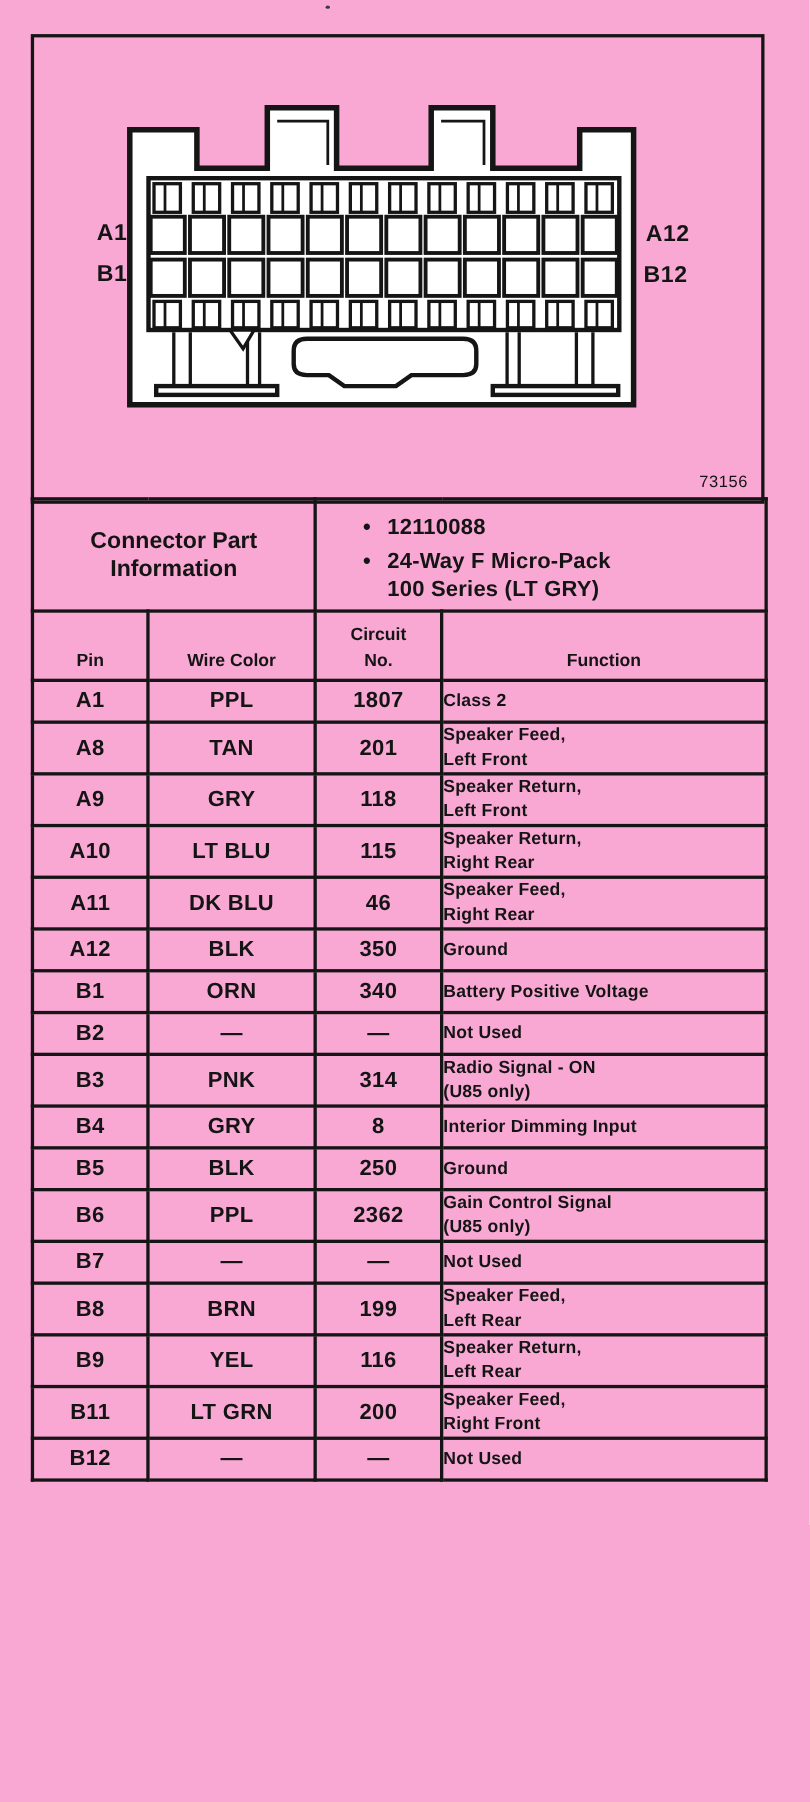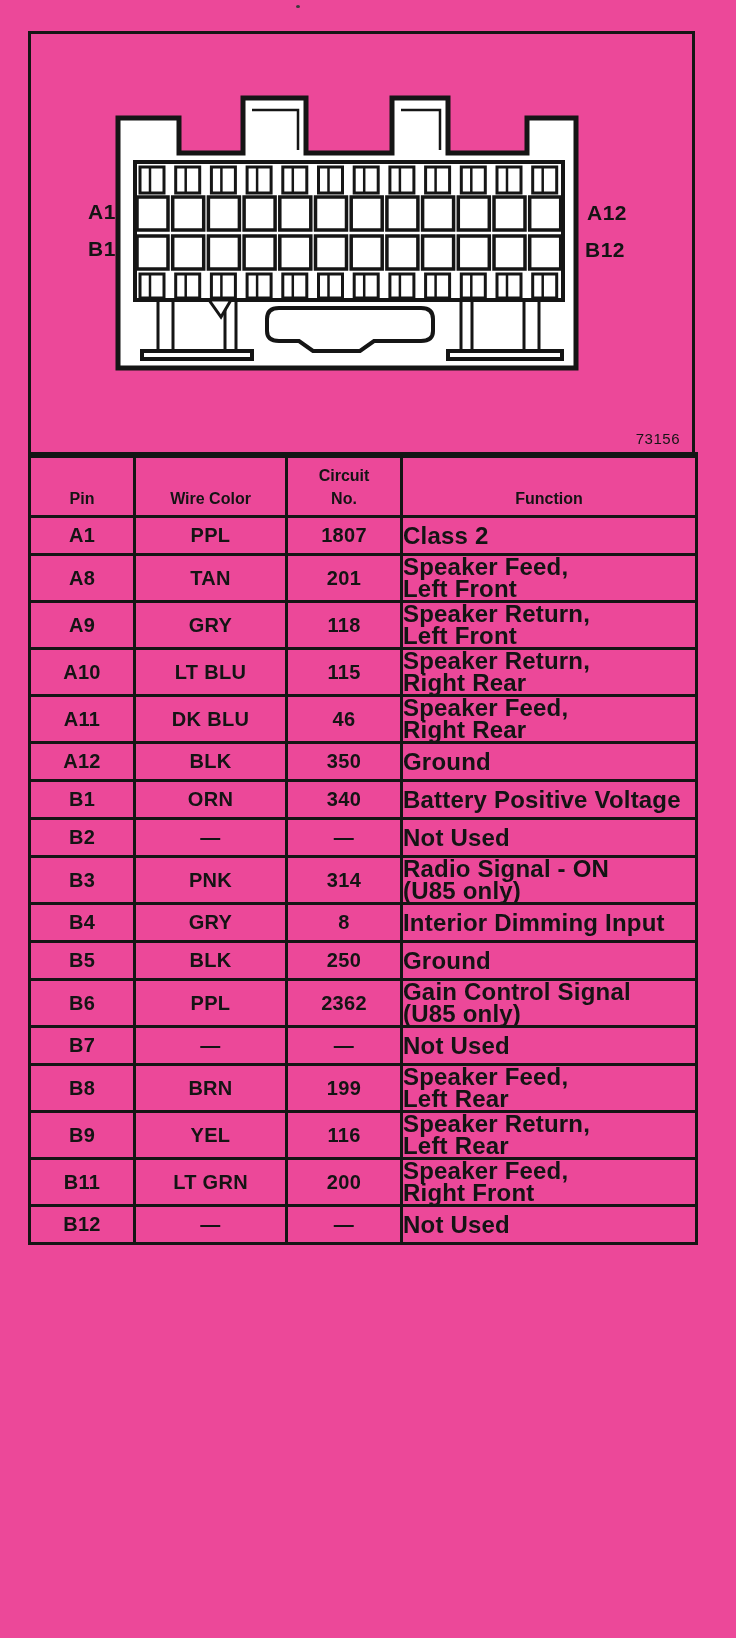--- a/index.html
+++ b/index.html
@@ -1,18 +1,18 @@
 <!DOCTYPE html>
 <html><head>
 <meta charset="utf-8">
 <style>
   html,body { margin:0; padding:0; background:#e8e8e8; }
   .page {
     position:relative; width:736px; height:1638px; margin:0 auto;
-    background:#ec4899; overflow:hidden;
+    background:#f9a8d4; overflow:hidden;
     font-family:"Liberation Sans", sans-serif; color:#141414;
     -webkit-font-smoothing:antialiased;
   }
   .noise-dot { position:absolute; background:#3a3a3a; border-radius:50%; }
 
   
   .figure-box {
     position:absolute; left:28px; top:31px; width:667px; height:427px;
     border:3px solid #151515; box-sizing:border-box;
   }
@@ -50,21 +50,21 @@
   .bullet-text { font-size:20px; line-height:26px; white-space:pre-line; letter-spacing:0.2px; }
 
   tr.colhead th {
     height:63px; vertical-align:bottom; text-align:center;
     font-size:16px; line-height:23px; padding-bottom:5px; white-space:pre-line;
   }
   td.c-pin, td.c-wire, td.c-circ {
     text-align:center; vertical-align:middle; font-size:20px; letter-spacing:0.3px;
   }
   td.c-func {
-    text-align:left; vertical-align:middle; font-size:24px;
+    text-align:left; vertical-align:middle; font-size:16px;
     line-height:22px; padding-left:9px; white-space:pre-line; letter-spacing:0.2px;
   }
   tr.single td { height:38px; }
   tr.double td { height:45px; }
 </style>
 </head>
 <body>
 
 <div class="page">
 
@@ -178,20 +178,37 @@
   </div>
 
   <table class="pinout">
     <colgroup>
       <col style="width:105px">
       <col style="width:152px">
       <col style="width:115px">
       <col style="width:295px">
     </colgroup>
     <tbody>
+      <tr>
+        <th class="info-title" colspan="2">Connector Part
+Information</th>
+        <td class="info-bullets" colspan="2">
+          <div class="bullets">
+            <div class="bullet-item">
+              <span class="bullet-dot">•</span>
+              <span class="bullet-text">12110088</span>
+            </div>
+            <div class="bullet-item">
+              <span class="bullet-dot">•</span>
+              <span class="bullet-text">24-Way F Micro-Pack
+100 Series (LT GRY)</span>
+            </div>
+          </div>
+        </td>
+      </tr>
       <tr class="colhead">
         <th>Pin</th>
         <th>Wire Color</th>
         <th>Circuit
 No.</th>
         <th>Function</th>
       </tr>
     </tbody>
     <tbody>
         <tr class="single">

